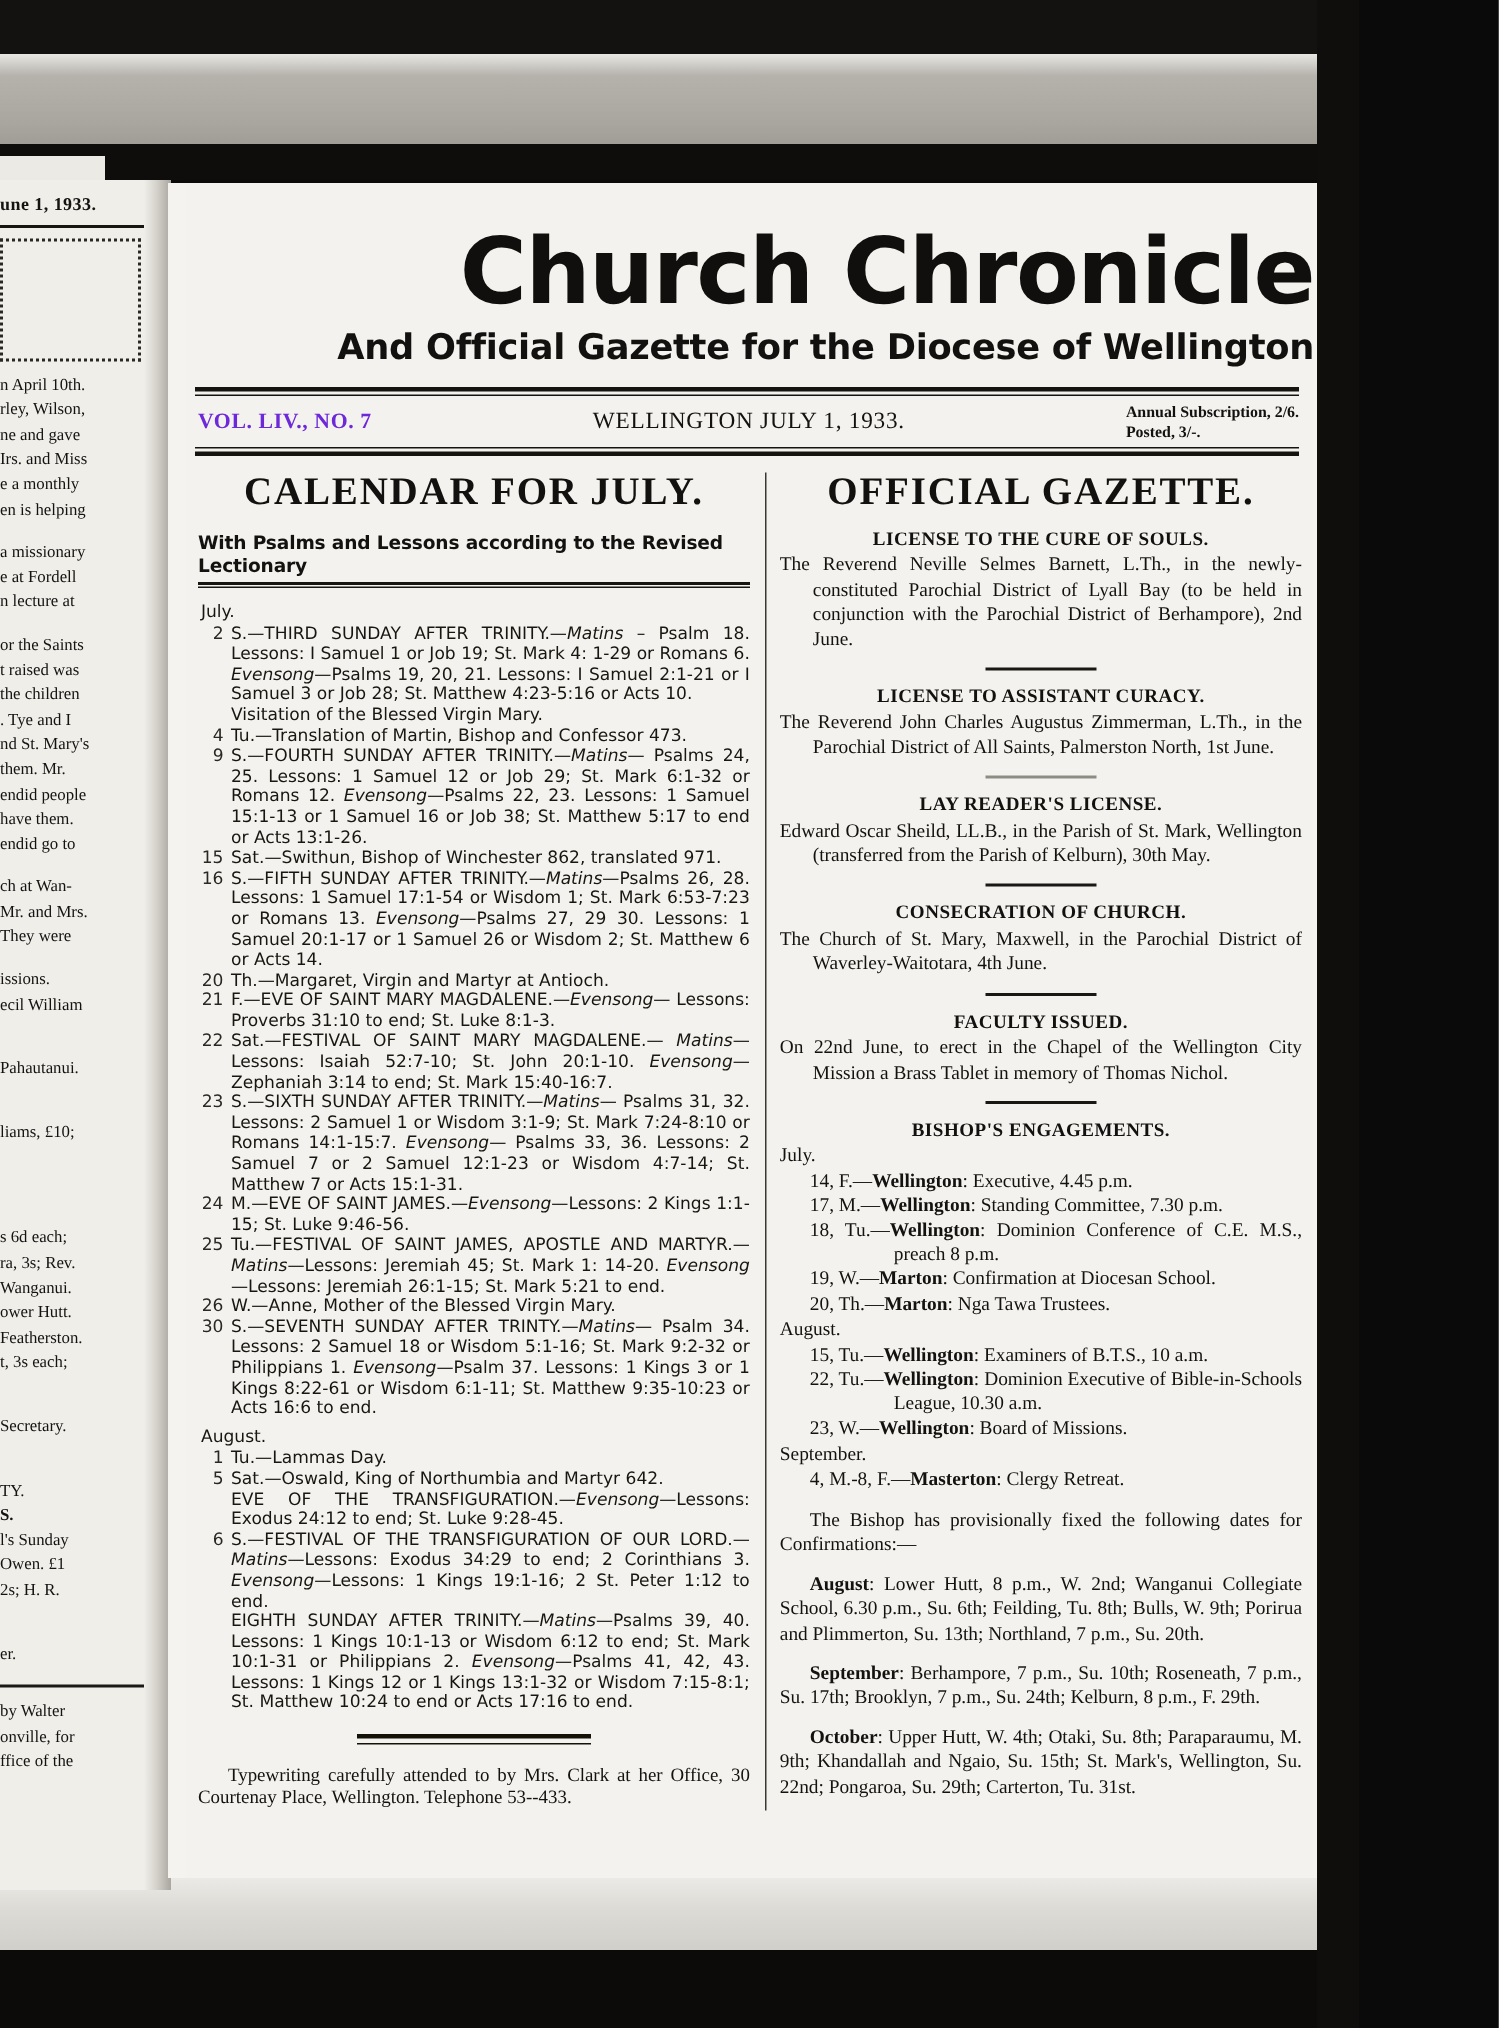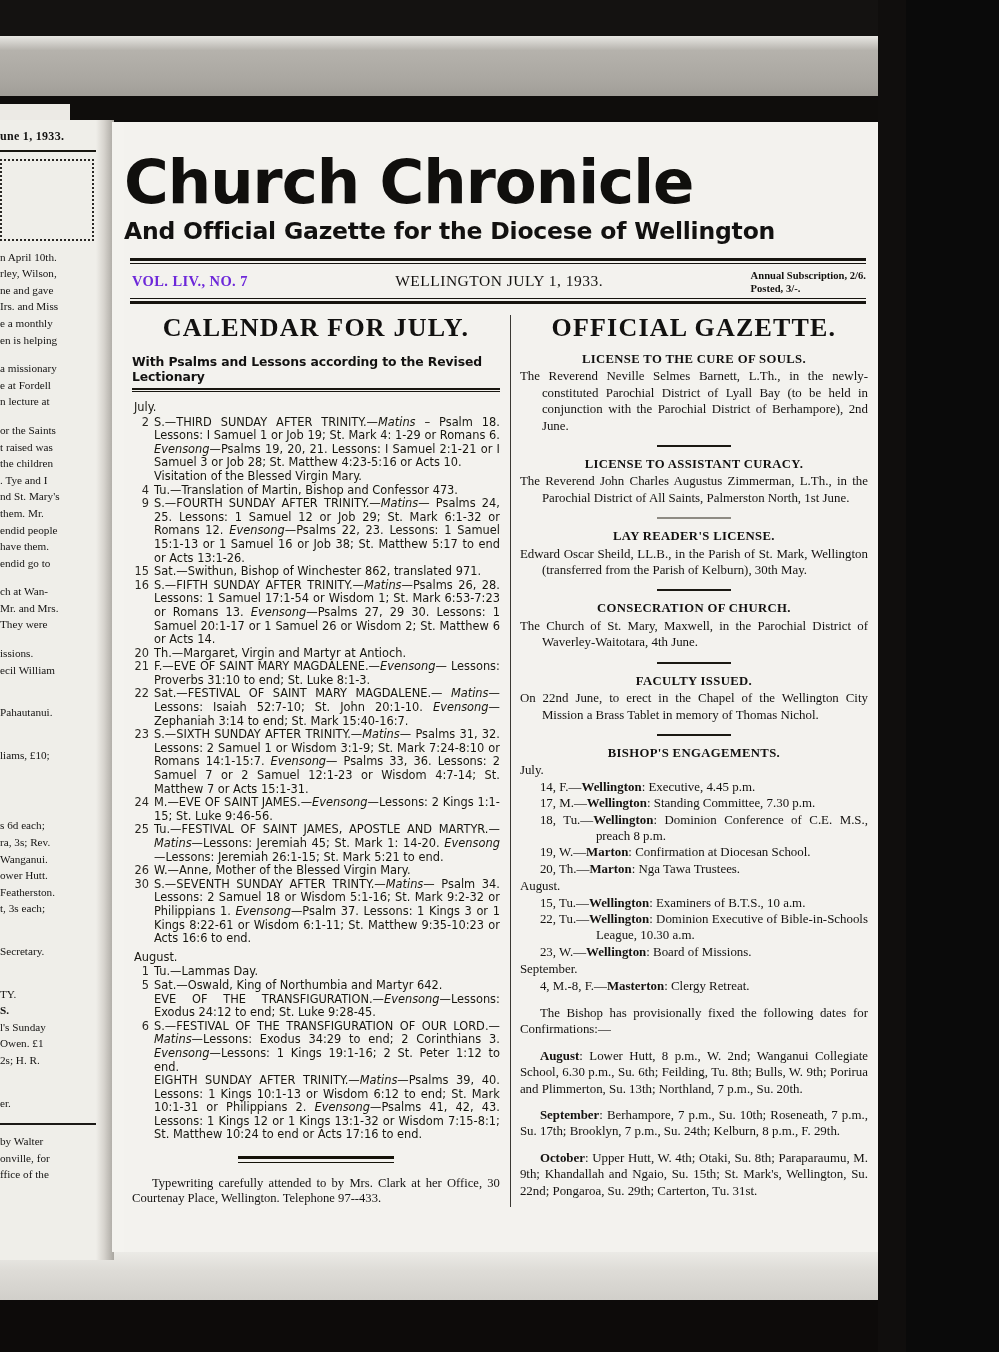--- a/index.html
+++ b/index.html
@@ -48,21 +48,21 @@
   #left-col .dotbox{border:2px dotted #2a2825;height:78px;margin:2px 2px 8px 0;}
   #left-col p{margin:0 0 12px 0;text-align:justify;white-space:nowrap;overflow:hidden;}
   #left-col .blank{height:14px;}
   #left-col .thinrule{height:2px;background:#1b1916;margin:8px 0 8px 0;}
 
   
   #page{position:absolute;left:112px;top:122px;width:772px;height:1130px;background:#f4f3ef;}
   #page-inner{position:absolute;left:124px;top:122px;width:752px;height:1130px;
               background:#f3f2ee;padding:0;}
 
-  .masthead{padding-top:28px;text-align:left;}
+  .masthead{padding-top:28px;text-align:right;}
   .masthead h1{margin:0;font-family:"DejaVu Sans",sans-serif;font-weight:bold;
       font-size:61px;line-height:64px;letter-spacing:-1px;color:#100f0d;}
   .masthead h2{margin:4px 0 0 0;font-family:"DejaVu Sans",sans-serif;font-weight:bold;
       font-size:23.5px;line-height:26px;letter-spacing:-.2px;color:#121110;}
 
   .mast-rules{margin:14px 10px 0 6px;}
   .r-thick{height:3px;background:#16140f;}
   .r-thin{height:1px;background:#16140f;margin-top:2px;}
 
   .issueline{display:flex;align-items:flex-start;justify-content:space-between;
@@ -313,21 +313,21 @@
             <div class="etext">S.—FESTIVAL OF THE TRANSFIGURATION OF OUR LORD.—<i>Matins</i>—Lessons: Exodus 34:29 to end; 2 Corinthians 3.  <i>Evensong</i>—Lessons: 1 Kings 19:1-16; 2 St. Peter 1:12 to end.</div>
           </div>
           <div class="cont">EIGHTH SUNDAY AFTER TRINITY.—<i>Matins</i>—Psalms 39, 40.  Lessons: 1 Kings 10:1-13 or Wisdom 6:12 to end; St. Mark 10:1-31 or Philippians 2.  <i>Evensong</i>—Psalms 41, 42, 43.  Lessons: 1 Kings 12 or 1 Kings 13:1-32 or Wisdom 7:15-8:1; St. Matthew 10:24 to end or Acts 17:16 to end.</div>
         </div>
 
         <div class="foot-rule-wrap">
           <div class="foot-rule-1"></div>
           <div class="foot-rule-2"></div>
         </div>
 
-        <div class="typenote">Typewriting carefully attended to by Mrs. Clark at her Office, 30 Courtenay Place, Wellington.  Telephone 97--433.</div>
+        <div class="typenote">Typewriting carefully attended to by Mrs. Clark at her Office, 30 Courtenay Place, Wellington.  Telephone 53--433.</div>
       </div>
 
       <div id="col-div"></div>
 
       <div id="col-right">
         <h2 class="sec-title" style="margin-bottom:6px">OFFICIAL GAZETTE.</h2>
 
         <div class="gaz">
 
           <h3>LICENSE TO THE CURE OF SOULS.</h3>

